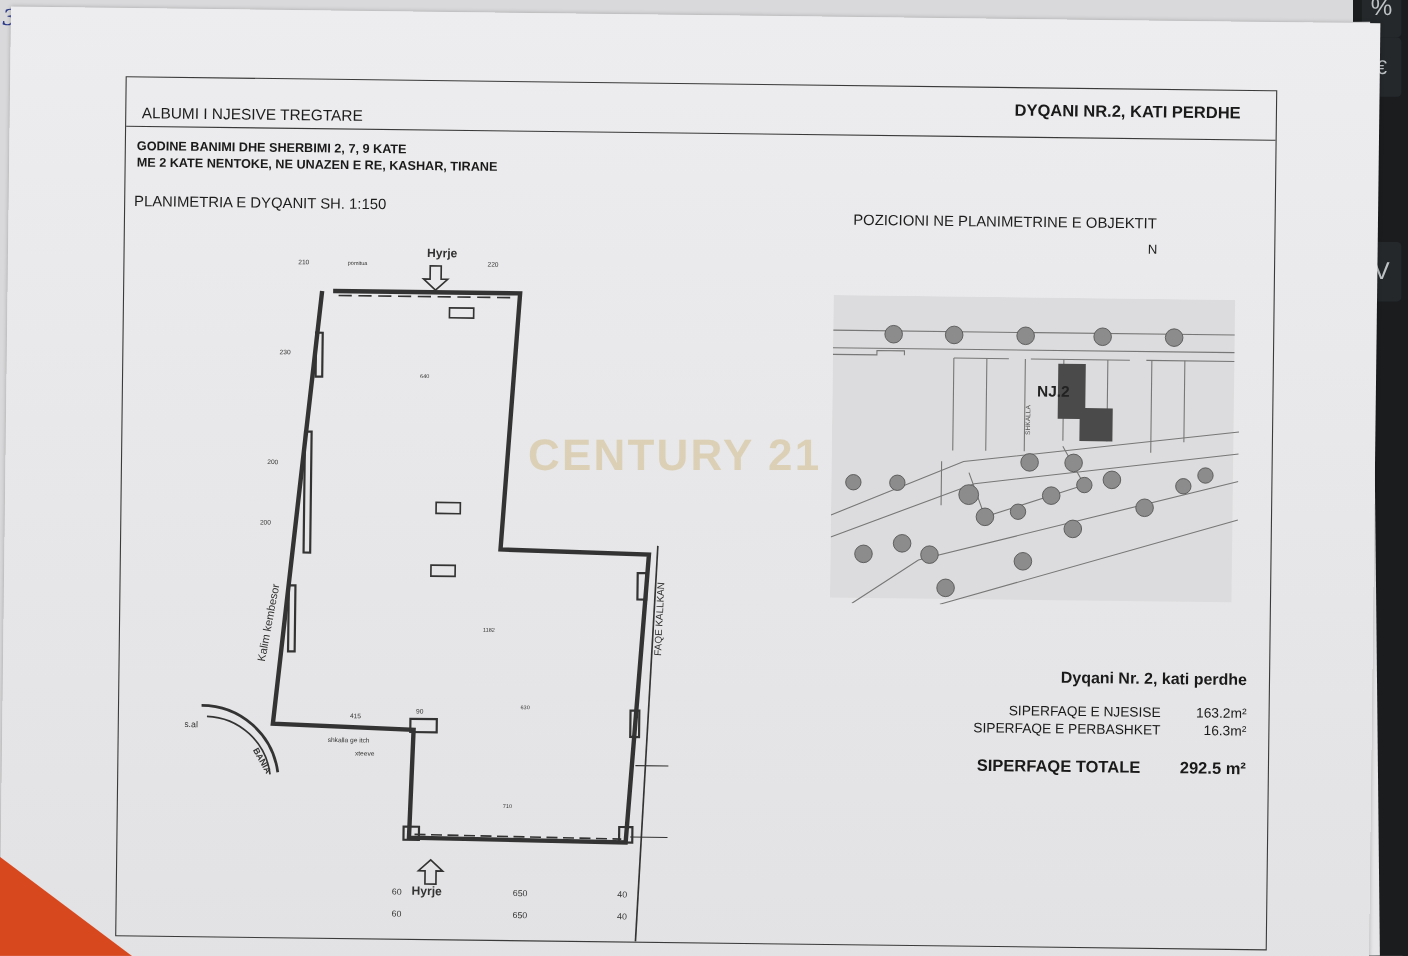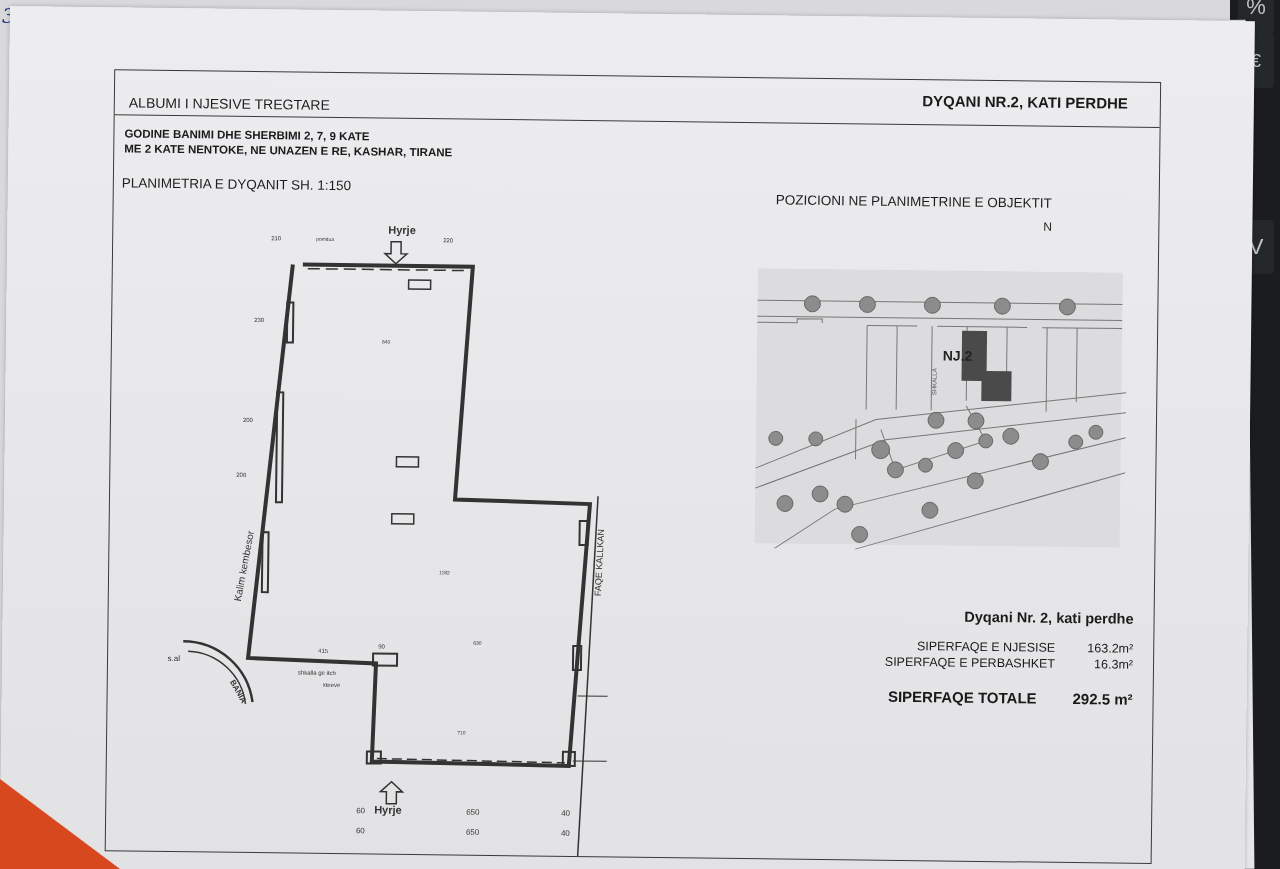--- a/index.html
+++ b/index.html
@@ -170,15 +170,16 @@
       </div>
       <div class="sum-total">
         <span class="lbl">SIPERFAQE TOTALE</span>
         <span class="val">292.5 m²</span>
       </div>
     </div>
   </div>
 </div>
 
 <div class="watermark">
+  <div class="wm-main">CENTURY 21</div>
 </div>
 
 <div class="orange-cover"></div>
 
 </body></html>

